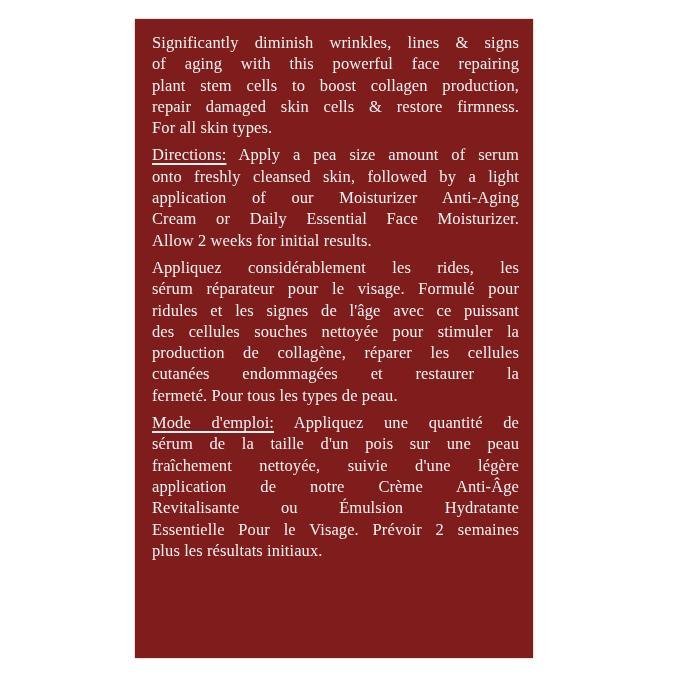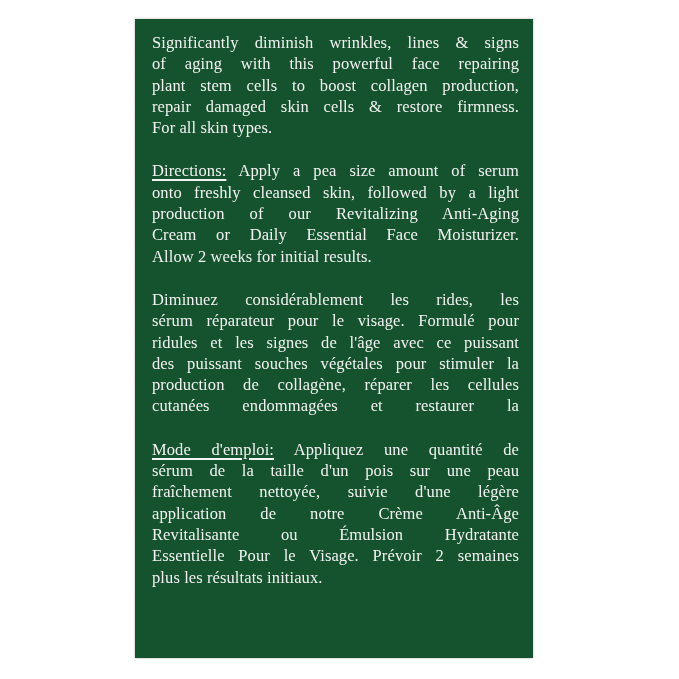--- a/index.html
+++ b/index.html
@@ -14,33 +14,33 @@
     height: 679px;
     background: #ffffff;
     overflow: hidden;
   }
   .label-panel {
     position: absolute;
     left: 135px;
     top: 19px;
     width: 398px;
     height: 639px;
-    background: #14532d;
+    background: #7f1d1d;
     box-sizing: border-box;
     padding: 13px 14px 0 17px;
     box-shadow: 0 0 2px rgba(0,0,0,0.35);
   }
   .paragraph {
     color: #f3f3f3;
     font-size: 16.5px;
     line-height: 21.3px;
     letter-spacing: 0.1px;
   }
   .paragraph + .paragraph {
-    margin-top: 22px;
+    margin-top: 6px;
   }
   .line {
     text-align: justify;
     text-align-last: justify;
     white-space: normal;
   }
   .line.last {
     text-align: right;
     text-align-last: left;
   }
@@ -58,31 +58,32 @@
     <div class="paragraph">
         <div class="line">Significantly diminish wrinkles, lines &amp; signs</div>
         <div class="line">of aging with this powerful face repairing</div>
         <div class="line">plant stem cells to boost collagen production,</div>
         <div class="line">repair damaged skin cells &amp; restore firmness.</div>
         <div class="line last">For all skin types.</div>
       </div>
     <div class="paragraph">
         <div class="line"><span class="heading">Directions:</span> Apply a pea size amount of serum</div>
         <div class="line">onto freshly cleansed skin, followed by a light</div>
-        <div class="line">production of our Revitalizing Anti-Aging</div>
+        <div class="line">application of our Moisturizer Anti-Aging</div>
         <div class="line">Cream or Daily Essential Face Moisturizer.</div>
         <div class="line last">Allow 2 weeks for initial results.</div>
       </div>
     <div class="paragraph">
-        <div class="line">Diminuez considérablement les rides, les</div>
+        <div class="line">Appliquez considérablement les rides, les</div>
         <div class="line">sérum réparateur pour le visage. Formulé pour</div>
         <div class="line">ridules et les signes de l'âge avec ce puissant</div>
-        <div class="line">des puissant souches végétales pour stimuler la</div>
+        <div class="line">des cellules souches nettoyée pour stimuler la</div>
         <div class="line">production de collagène, réparer les cellules</div>
         <div class="line">cutanées endommagées et restaurer la</div>
+        <div class="line last">fermeté. Pour tous les types de peau.</div>
       </div>
     <div class="paragraph">
         <div class="line"><span class="heading">Mode d'emploi:</span> Appliquez une quantité de</div>
         <div class="line">sérum de la taille d'un pois sur une peau</div>
         <div class="line">fraîchement nettoyée, suivie d'une légère</div>
         <div class="line">application de notre Crème Anti-Âge</div>
         <div class="line">Revitalisante ou Émulsion Hydratante</div>
         <div class="line">Essentielle Pour le Visage. Prévoir 2 semaines</div>
         <div class="line last">plus les résultats initiaux.</div>
       </div>

